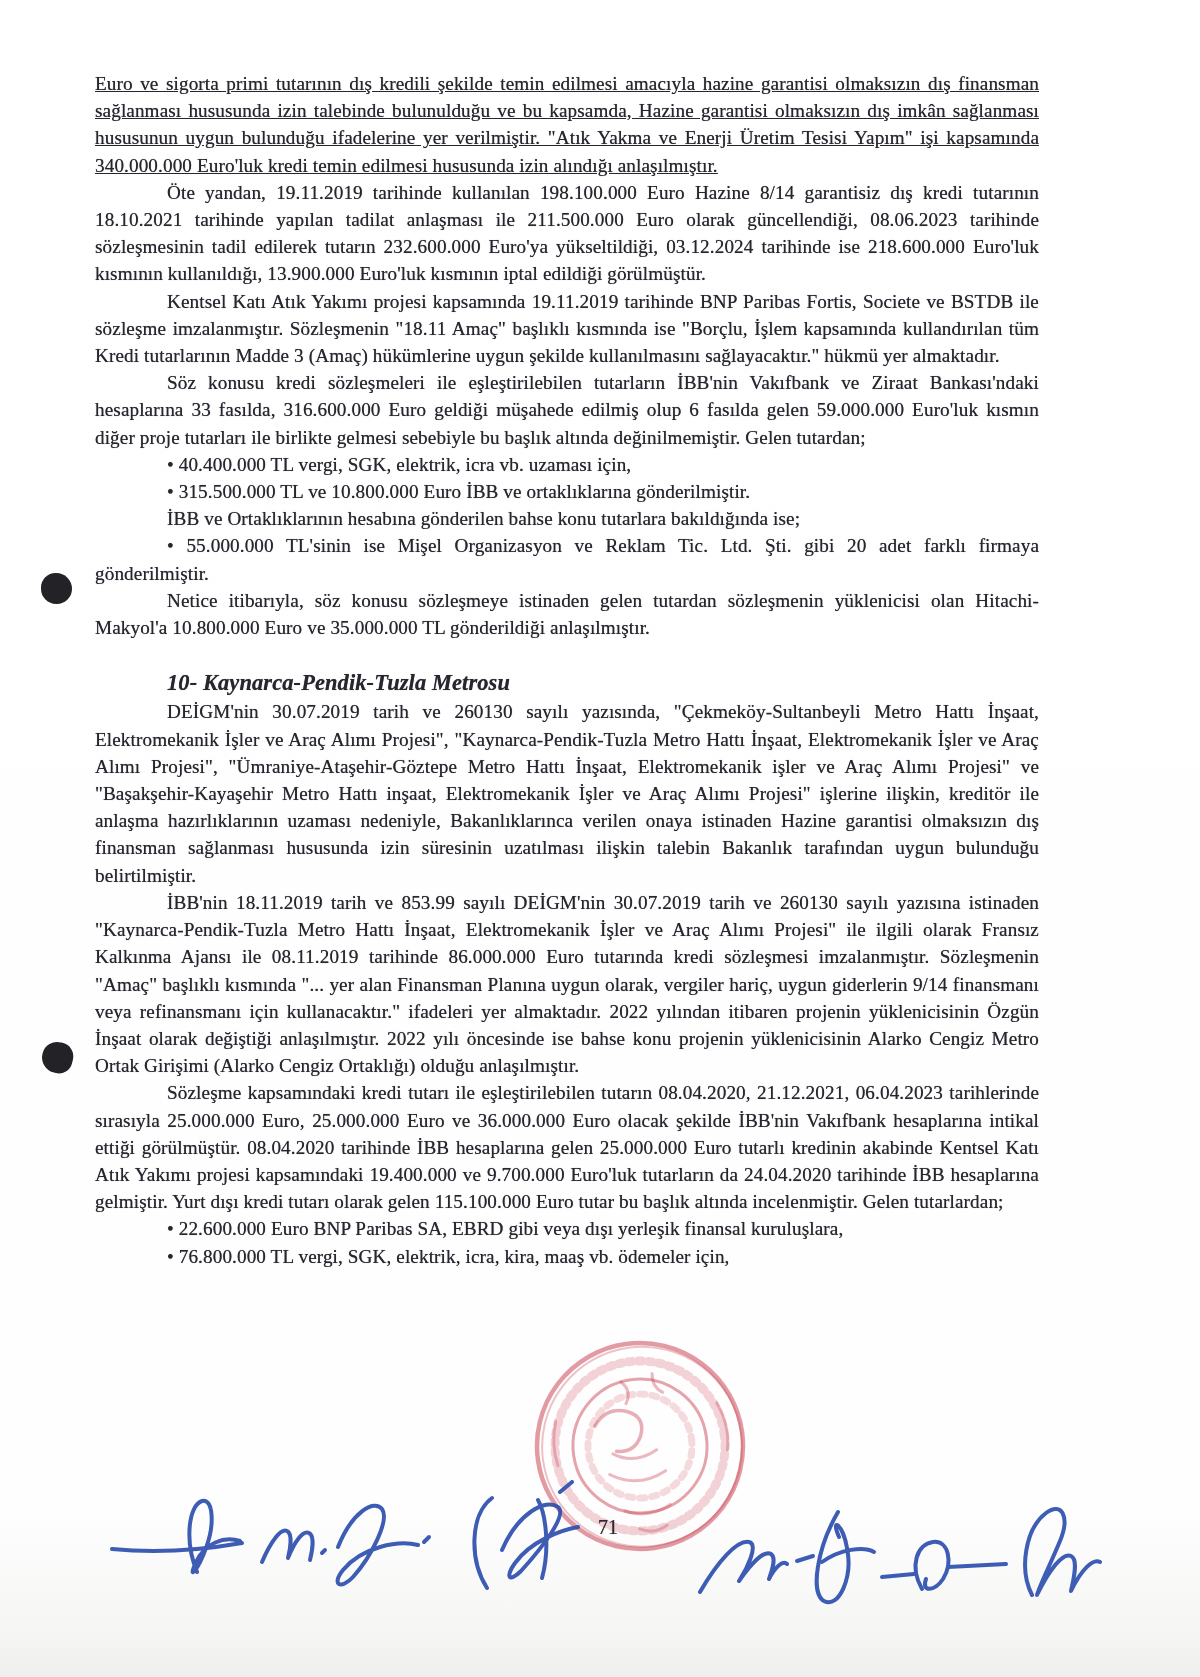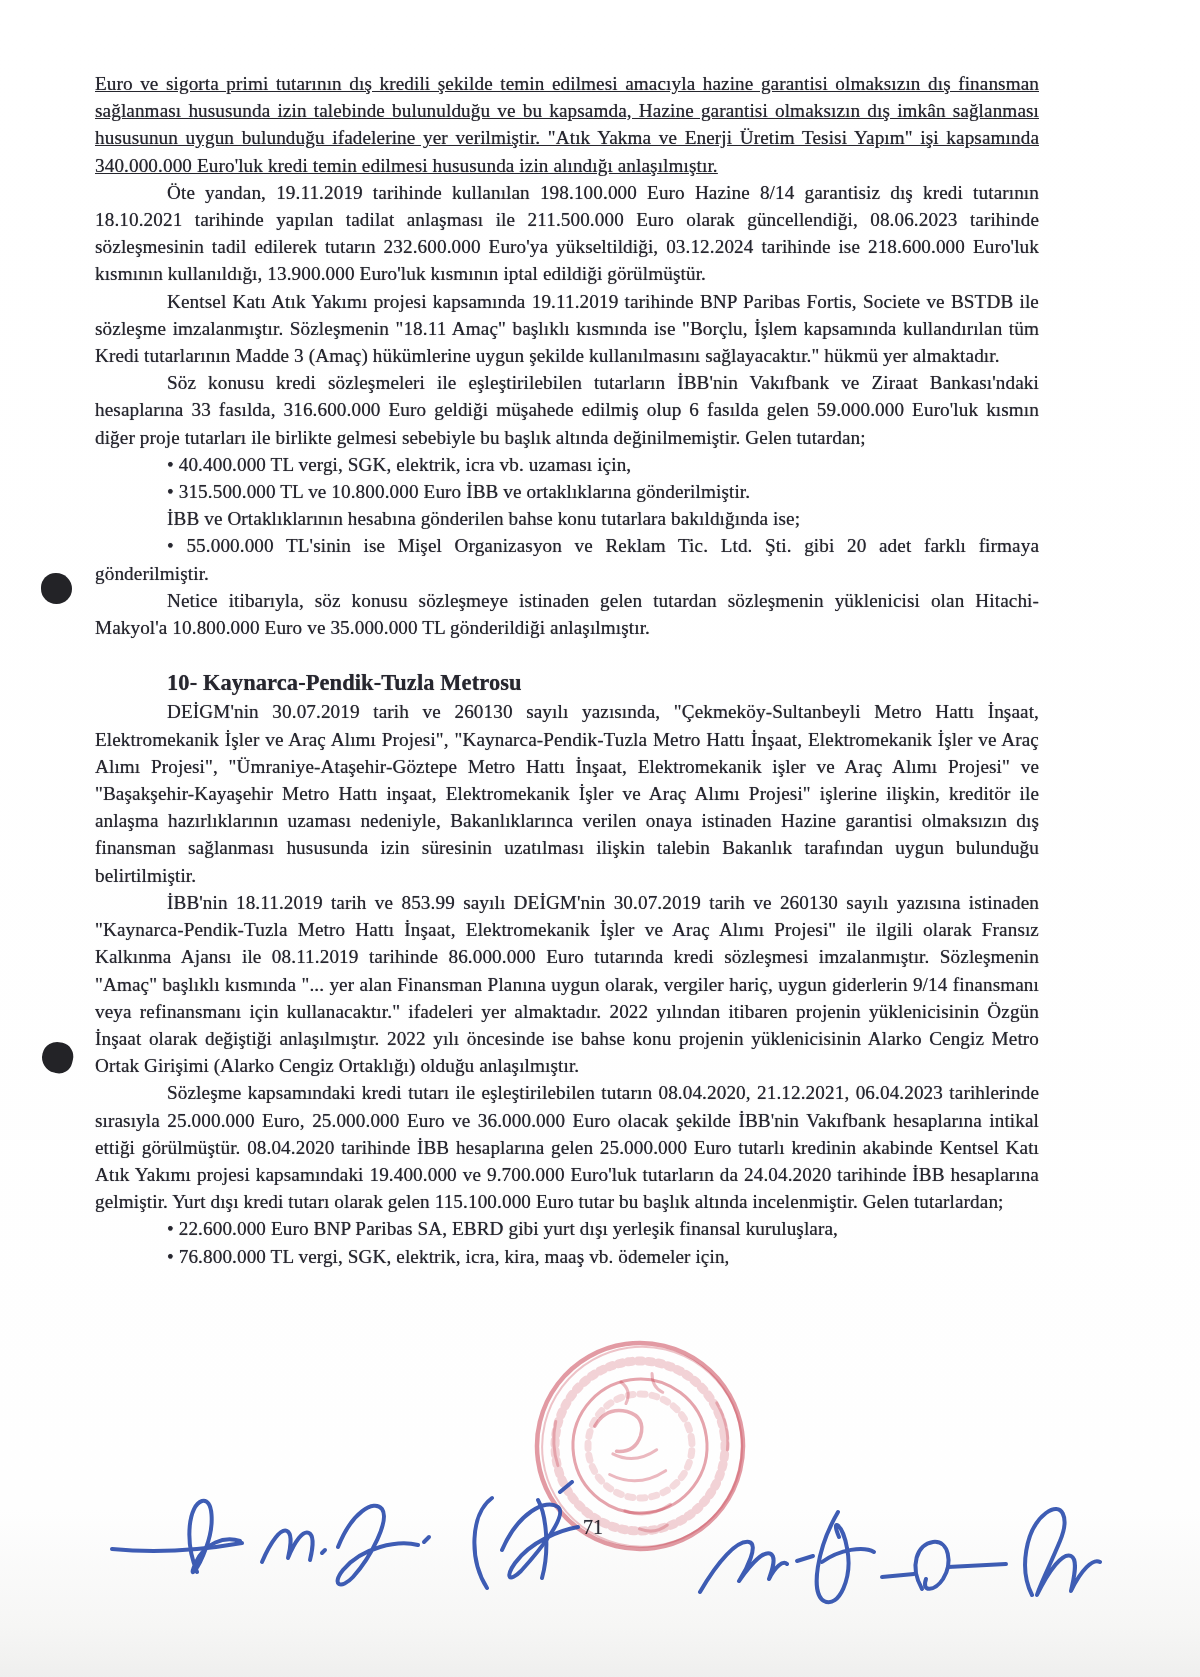--- a/index.html
+++ b/index.html
@@ -11,24 +11,24 @@
   .page{position:absolute;inset:0;}
   .textblock{
     position:absolute;left:95px;top:70px;width:944px;
     font-size:19.2px;line-height:27.2px;color:#26262e;
     text-align:justify;letter-spacing:0.1px;
     text-shadow:0 0 0.7px rgba(38,38,48,0.75);
   }
   .textblock p, .textblock h3{margin:0;padding:0;}
   .ind{text-indent:72px;}
   .flush{text-indent:0;text-decoration:underline;}
-  .head{font-weight:bold;text-indent:72px;margin-top:28px !important;margin-bottom:2px !important;}
+  .head{font-weight:bold;text-indent:72px;margin-top:28px !important;margin-bottom:2px !important;font-style:italic;}
   .pagenum{
     position:absolute;left:583px;top:1516px;width:50px;
-    font-size:20px;color:#2e2e38;
+    font-size:20px;color:#2e2e38;text-align:center;
     text-shadow:0 0 0.7px rgba(38,38,48,0.7);
   }
   .hole{
     position:absolute;width:31px;height:31px;background:#232327;
     border-radius:48% 52% 50% 50%;
   }
   .hole.h1{left:41px;top:573px;}
   .hole.h2{left:42px;top:1042px;transform:rotate(14deg);border-radius:52% 48% 46% 54%;}
   .overlay{position:absolute;left:0;top:0;pointer-events:none;}
   .stamp-layer{mix-blend-mode:multiply;}
@@ -48,21 +48,21 @@
     <p class="ind">Söz konusu kredi sözleşmeleri ile eşleştirilebilen tutarların İBB'nin Vakıfbank ve Ziraat Bankası'ndaki hesaplarına 33 fasılda, 316.600.000 Euro geldiği müşahede edilmiş olup 6 fasılda gelen 59.000.000 Euro'luk kısmın diğer proje tutarları ile birlikte gelmesi sebebiyle bu başlık altında değinilmemiştir. Gelen tutardan;</p>
     <p class="ind">• 40.400.000 TL vergi, SGK, elektrik, icra vb. uzaması için,</p>
     <p class="ind">• 315.500.000 TL ve 10.800.000 Euro İBB ve ortaklıklarına gönderilmiştir.</p>
     <p class="ind">İBB ve Ortaklıklarının hesabına gönderilen bahse konu tutarlara bakıldığında ise;</p>
     <p class="ind">• 55.000.000 TL'sinin ise Mişel Organizasyon ve Reklam Tic. Ltd. Şti. gibi 20 adet farklı firmaya gönderilmiştir.</p>
     <p class="ind">Netice itibarıyla, söz konusu sözleşmeye istinaden gelen tutardan sözleşmenin yüklenicisi olan Hitachi-Makyol'a 10.800.000 Euro ve 35.000.000 TL gönderildiği anlaşılmıştır.</p>
     <h3 class="head">10- Kaynarca-Pendik-Tuzla Metrosu</h3>
     <p class="ind">DEİGM'nin 30.07.2019 tarih ve 260130 sayılı yazısında, "Çekmeköy-Sultanbeyli Metro Hattı İnşaat, Elektromekanik İşler ve Araç Alımı Projesi", "Kaynarca-Pendik-Tuzla Metro Hattı İnşaat, Elektromekanik İşler ve Araç Alımı Projesi", "Ümraniye-Ataşehir-Göztepe Metro Hattı İnşaat, Elektromekanik işler ve Araç Alımı Projesi" ve "Başakşehir-Kayaşehir Metro Hattı inşaat, Elektromekanik İşler ve Araç Alımı Projesi" işlerine ilişkin, kreditör ile anlaşma hazırlıklarının uzaması nedeniyle, Bakanlıklarınca verilen onaya istinaden Hazine garantisi olmaksızın dış finansman sağlanması hususunda izin süresinin uzatılması ilişkin talebin Bakanlık tarafından uygun bulunduğu belirtilmiştir.</p>
     <p class="ind">İBB'nin 18.11.2019 tarih ve 853.99 sayılı DEİGM'nin 30.07.2019 tarih ve 260130 sayılı yazısına istinaden "Kaynarca-Pendik-Tuzla Metro Hattı İnşaat, Elektromekanik İşler ve Araç Alımı Projesi" ile ilgili olarak Fransız Kalkınma Ajansı ile 08.11.2019 tarihinde 86.000.000 Euro tutarında kredi sözleşmesi imzalanmıştır. Sözleşmenin "Amaç" başlıklı kısmında "... yer alan Finansman Planına uygun olarak, vergiler hariç, uygun giderlerin 9/14 finansmanı veya refinansmanı için kullanacaktır." ifadeleri yer almaktadır. 2022 yılından itibaren projenin yüklenicisinin Özgün İnşaat olarak değiştiği anlaşılmıştır. 2022 yılı öncesinde ise bahse konu projenin yüklenicisinin Alarko Cengiz Metro Ortak Girişimi (Alarko Cengiz Ortaklığı) olduğu anlaşılmıştır.</p>
     <p class="ind">Sözleşme kapsamındaki kredi tutarı ile eşleştirilebilen tutarın 08.04.2020, 21.12.2021, 06.04.2023 tarihlerinde sırasıyla 25.000.000 Euro, 25.000.000 Euro ve 36.000.000 Euro olacak şekilde İBB'nin Vakıfbank hesaplarına intikal ettiği görülmüştür. 08.04.2020 tarihinde İBB hesaplarına gelen 25.000.000 Euro tutarlı kredinin akabinde Kentsel Katı Atık Yakımı projesi kapsamındaki 19.400.000 ve 9.700.000 Euro'luk tutarların da 24.04.2020 tarihinde İBB hesaplarına gelmiştir. Yurt dışı kredi tutarı olarak gelen 115.100.000 Euro tutar bu başlık altında incelenmiştir. Gelen tutarlardan;</p>
-    <p class="ind">• 22.600.000 Euro BNP Paribas SA, EBRD gibi yurt dışı yerleşik finansal kuruluşlara,</p>
+    <p class="ind">• 22.600.000 Euro BNP Paribas SA, EBRD gibi veya dışı yerleşik finansal kuruluşlara,</p>
     <p class="ind">• 76.800.000 TL vergi, SGK, elektrik, icra, kira, maaş vb. ödemeler için,</p>
   </div>
 
   <div class="pagenum">71</div>
 
   <svg class="overlay stamp-layer" width="1200" height="1677" viewBox="0 0 1200 1677">
     <g transform="rotate(-8 640 1446)" stroke="#c8374a" fill="none" stroke-linecap="round">
       <circle cx="640" cy="1446" r="103" stroke-width="4.5" opacity="0.5"></circle>
       <circle cx="642" cy="1447" r="100" stroke-width="2" opacity="0.3"></circle>
       <circle cx="640" cy="1446" r="67" stroke-width="3" opacity="0.45"></circle>

